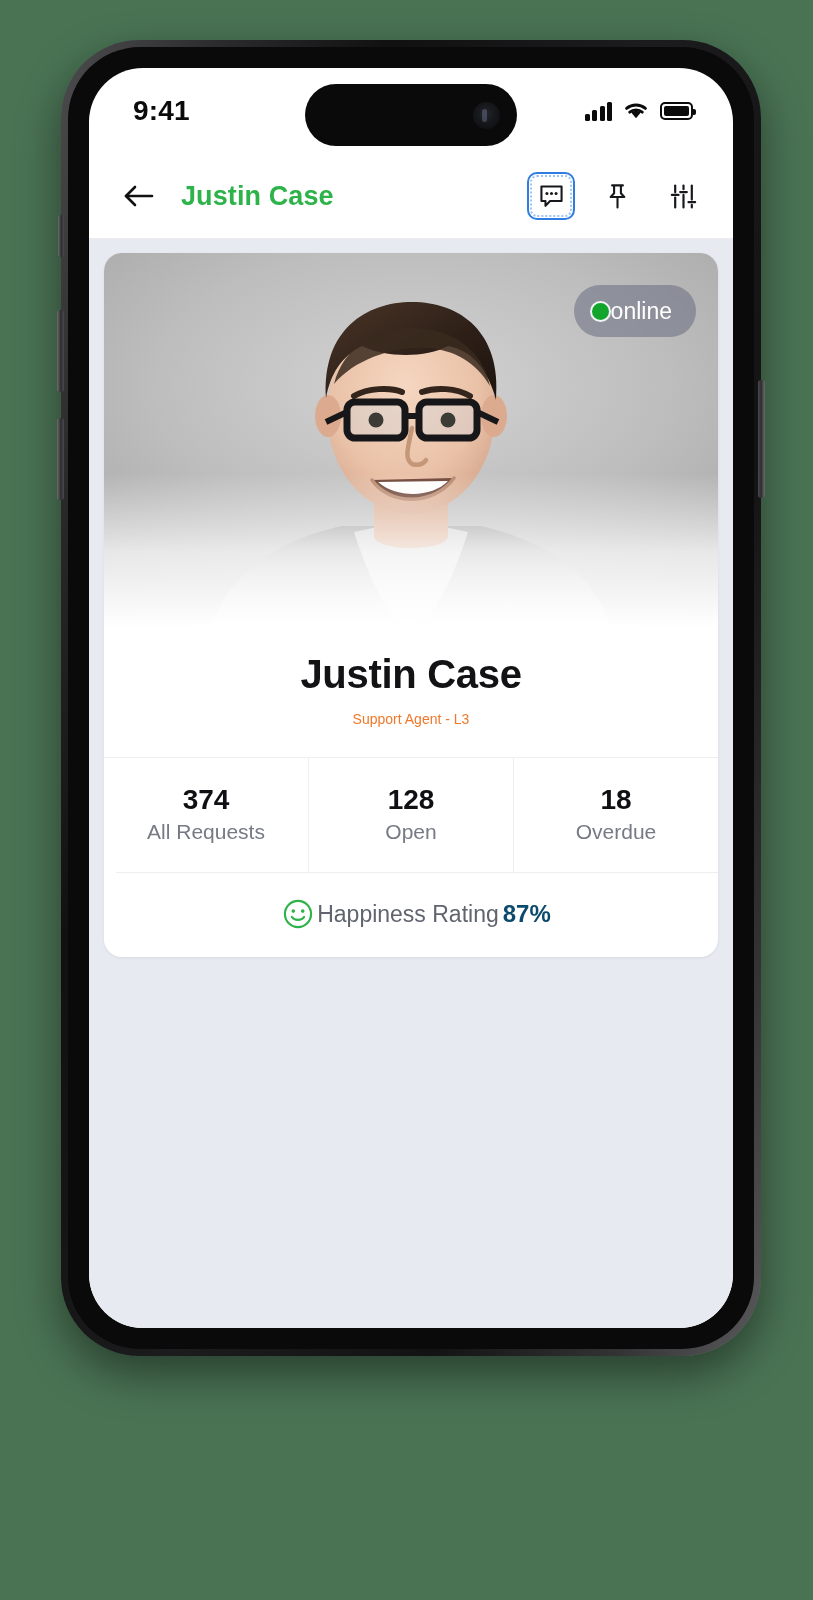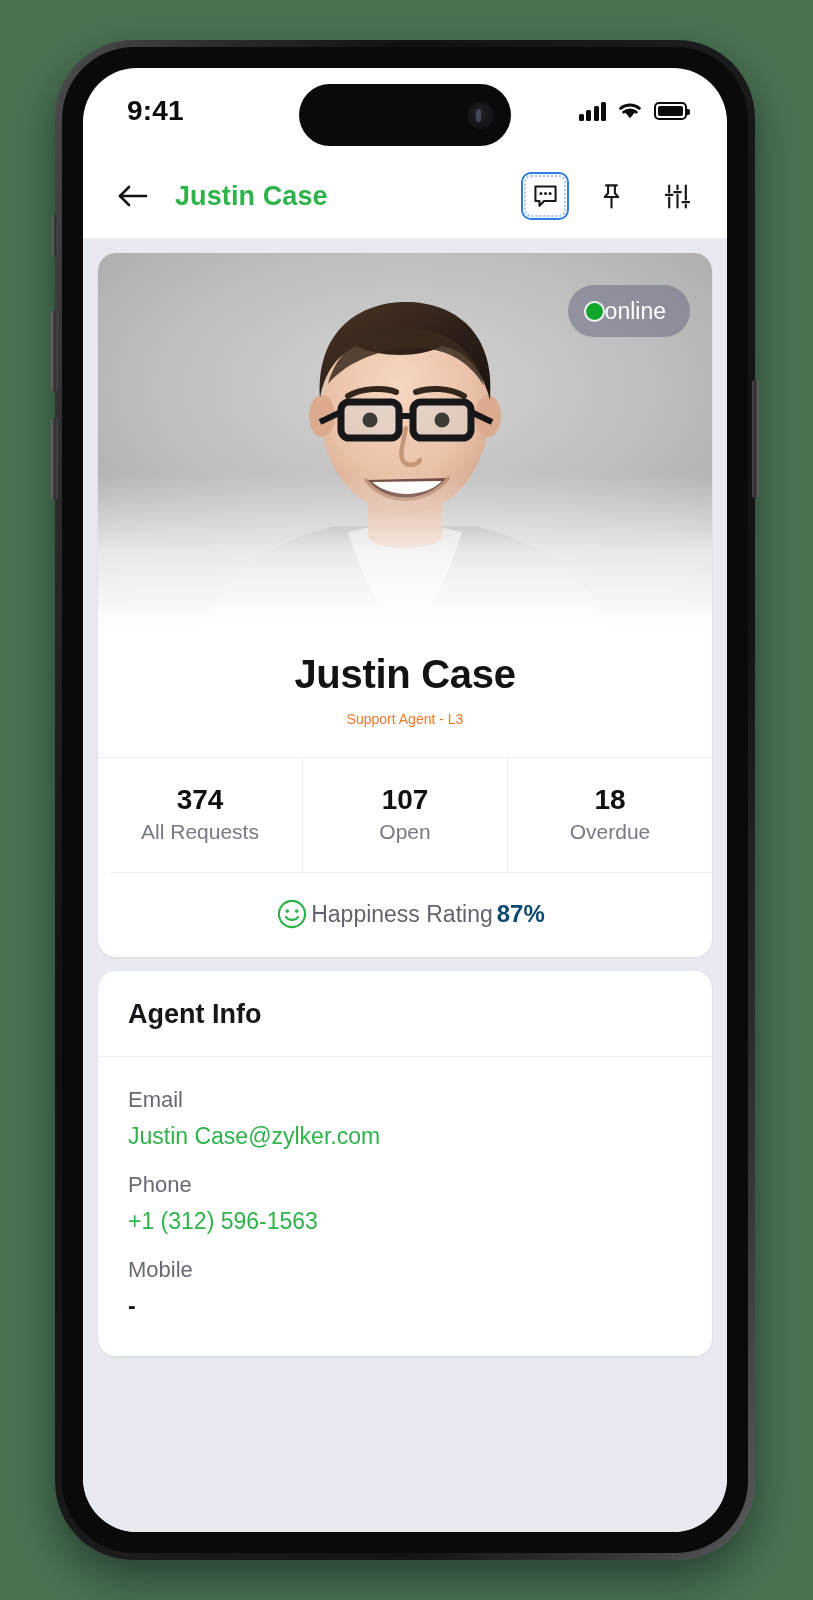--- a/index.html
+++ b/index.html
@@ -7,22 +7,22 @@
     width: 813px; height: 1600px;
     background: #4a7354;
     font-family: "Liberation Sans", sans-serif;
     overflow: hidden;
   }
   .stage { position: relative; width: 813px; height: 1600px; background: #4a7354; }
 
   
   .phone-frame {
     position: absolute;
-    left: 55px; top: 40px;
-    width: 700px; height: 1520px;
+    left: 61px; top: 40px;
+    width: 700px; height: 1316px;
     border-radius: 78px;
     background: linear-gradient(110deg,#4d4d4f 0%, #2a2a2c 14%, #111112 28%, #1c1c1e 50%, #131314 72%, #343436 88%, #5a5a5c 100%);
     box-shadow: 0 18px 45px rgba(0,0,0,.45);
     padding: 15px;
   }
   .phone-inner-band {
     position: absolute; inset: 7px;
     border-radius: 72px;
     background: #0a0a0b;
   }
@@ -314,55 +314,38 @@
             <div class="person-name">Justin Case</div>
             <div class="person-role">Support Agent - L3</div>
           </div>
 
           <div class="stats">
             <div class="stat">
               <div class="stat-value">374</div>
               <div class="stat-label">All Requests</div>
             </div>
             <div class="stat">
-              <div class="stat-value">107</div>
+              <div class="stat-value">128</div>
               <div class="stat-label">Open</div>
             </div>
             <div class="stat">
               <div class="stat-value">18</div>
               <div class="stat-label">Overdue</div>
             </div>
           </div>
 
           <div class="happiness">
             <svg width="30" height="30" viewBox="0 0 28 28">
               <circle cx="14" cy="14" r="12.2" fill="none" stroke="#2eb24a" stroke-width="2"></circle>
               <circle cx="9.6" cy="11.3" r="1.7" fill="#2eb24a"></circle>
               <circle cx="18.4" cy="11.3" r="1.7" fill="#2eb24a"></circle>
               <path d="M8.3 16.8 C10.6 20.4 17.4 20.4 19.7 16.8" stroke="#2eb24a" stroke-width="2" fill="none" stroke-linecap="round"></path>
             </svg>
             <span class="happiness-label">Happiness Rating</span>
             <span class="happiness-value">87%</span>
           </div>
         </div>
 
-        <div class="card">
-          <div class="section-title">Agent Info</div>
-          <div class="info-list">
-            <div class="info-row">
-              <div class="info-label">Email</div>
-              <div class="info-value">Justin Case@zylker.com</div>
-            </div>
-            <div class="info-row">
-              <div class="info-label">Phone</div>
-              <div class="info-value">+1 (312) 596-1563</div>
-            </div>
-            <div class="info-row">
-              <div class="info-label">Mobile</div>
-              <div class="info-value plain">-</div>
-            </div>
-          </div>
-        </div>
 
       </div>
     </div>
   </div>
 </div>
 
 </body></html>

